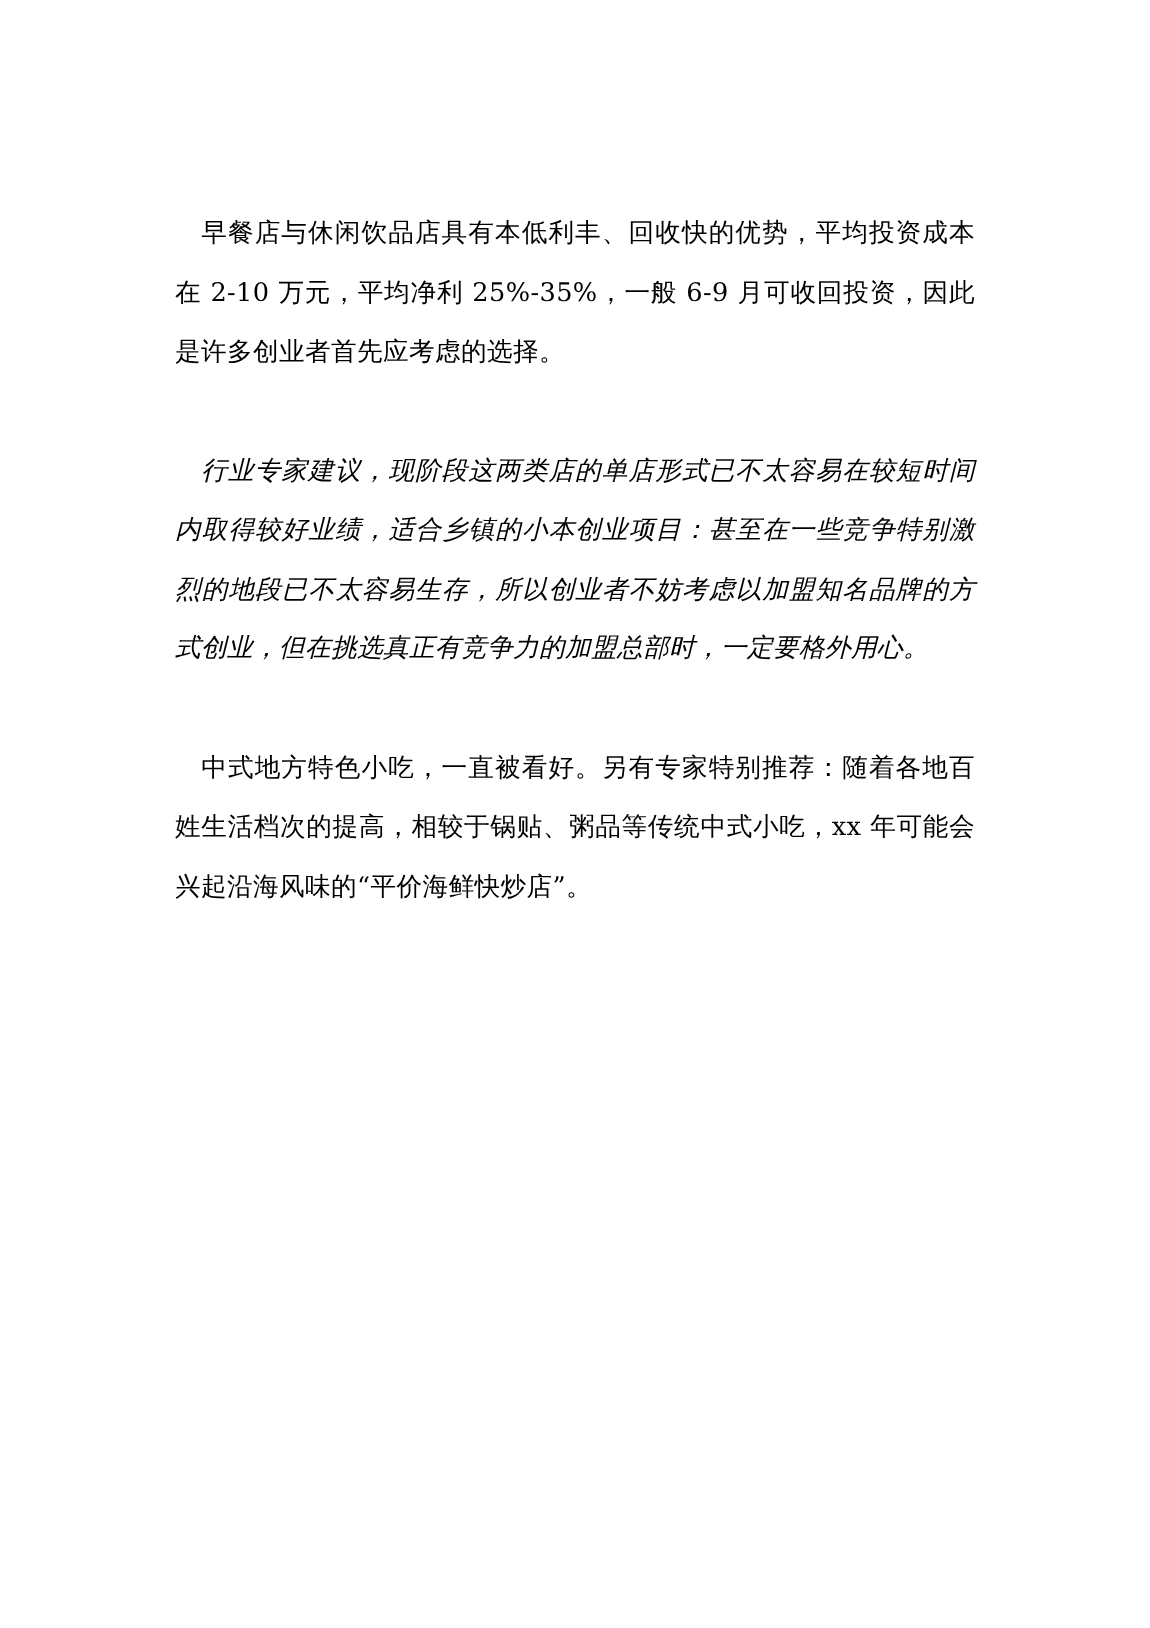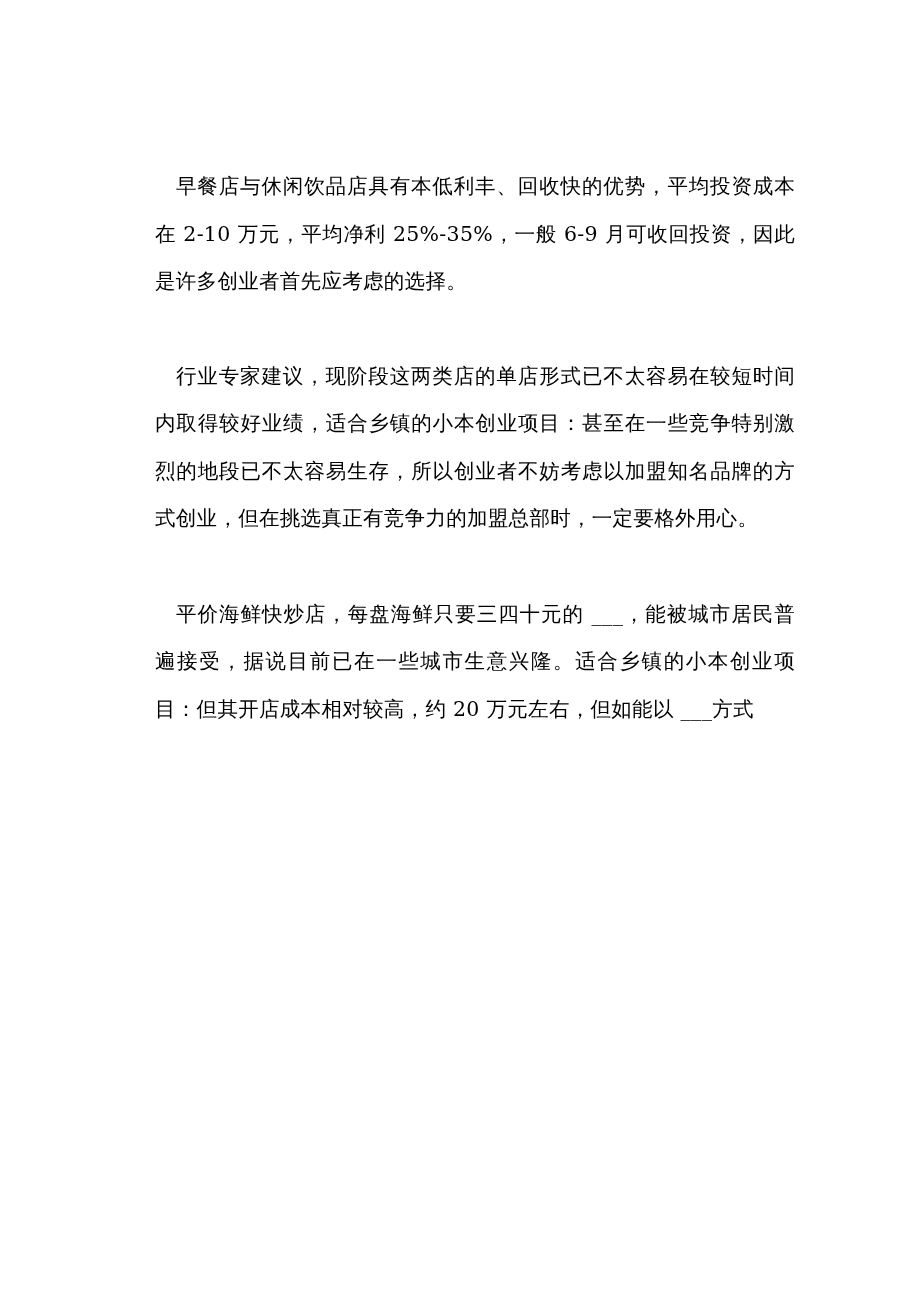--- a/index.html
+++ b/index.html
@@ -1,36 +1,36 @@
 <!DOCTYPE html>
 <html><head>
 <meta charset="utf-8">
 <style>
   html, body { margin: 0; padding: 0; background: #ffffff; }
   body { width: 920px; height: 1302px; position: relative; overflow: hidden; }
   .page {
     position: absolute;
-    left: 155px;
+    left: 140px;
     top: 163px;
     width: 640px;
     color: #000000;
     font-family: "DejaVu Serif", "Liberation Serif", serif;
     font-size: 20.5px;
     line-height: 47.5px;
   }
   .para {
     margin: 0 0 47px 0;
     text-indent: 21px;
     text-align: justify;
     text-align-last: left;
     letter-spacing: 0.3px;
   }
-  .para.p2 { margin-bottom: 48px; }
+  .para.p2 { margin-bottom: 48px; font-style: italic; }
   .para.p3 { margin-bottom: 48px; }
 </style>
 </head>
 <body>
 
 <div class="page">
   <p class="para p1">早餐店与休闲饮品店具有本低利丰、回收快的优势，平均投资成本在 2-10 万元，平均净利 25%-35%，一般 6-9 月可收回投资，因此是许多创业者首先应考虑的选择。</p>
   <p class="para p2">行业专家建议，现阶段这两类店的单店形式已不太容易在较短时间内取得较好业绩，适合乡镇的小本创业项目：甚至在一些竞争特别激烈的地段已不太容易生存，所以创业者不妨考虑以加盟知名品牌的方式创业，但在挑选真正有竞争力的加盟总部时，一定要格外用心。</p>
-  <p class="para p5">平价海鲜快炒店，每盘海鲜只要三四十元的 ___，能被城市居民普遍接受，据说目前已在一些城市生意兴隆。适合乡镇的小本创业项目：但其开店成本相对较高，约 20 万元左右，但如能以 ___方式</p>
+  <p class="para p4">中式地方特色小吃，一直被看好。另有专家特别推荐：随着各地百姓生活档次的提高，相较于锅贴、粥品等传统中式小吃，xx 年可能会兴起沿海风味的“平价海鲜快炒店”。</p>
 </div>
 
 </body></html>

